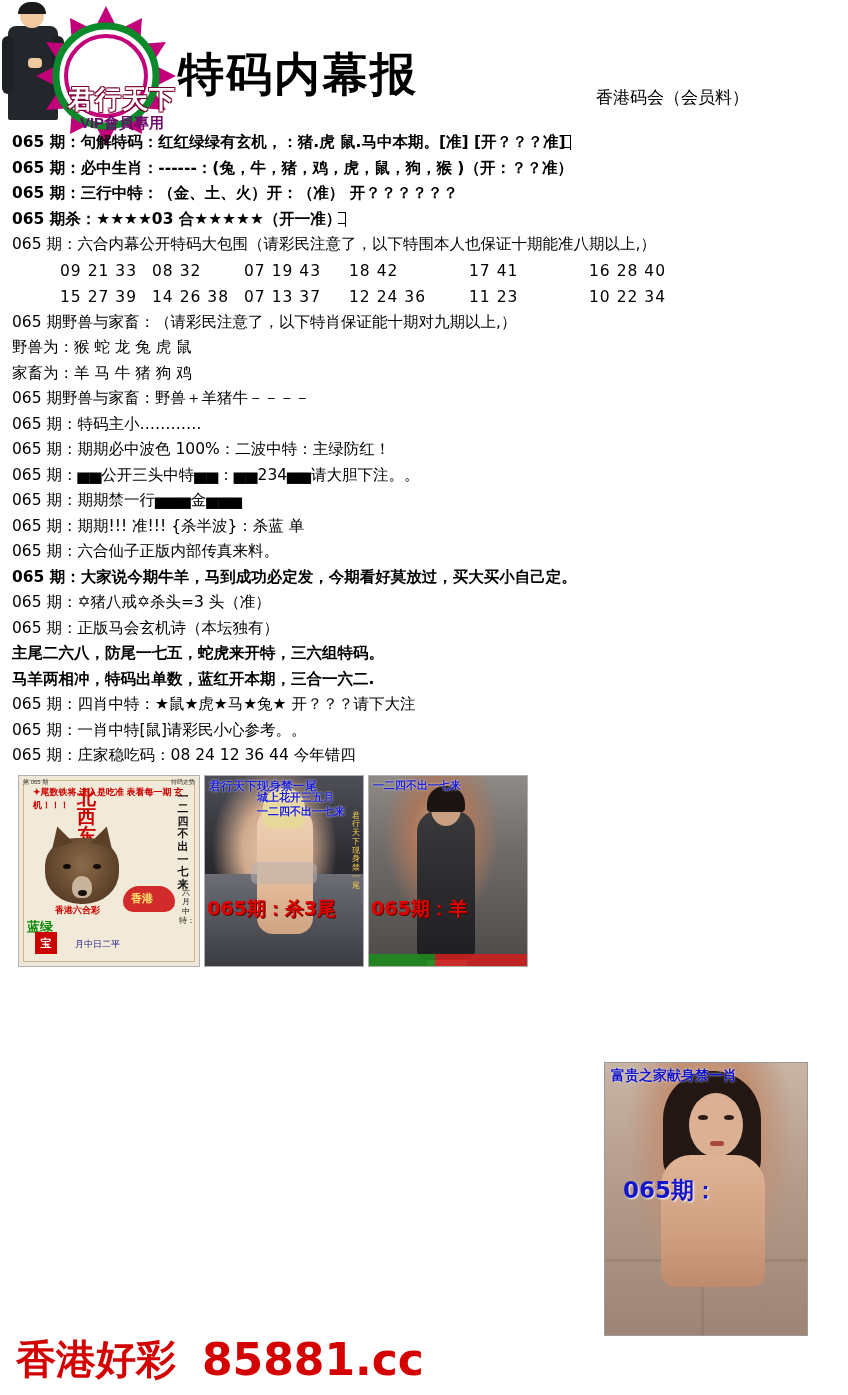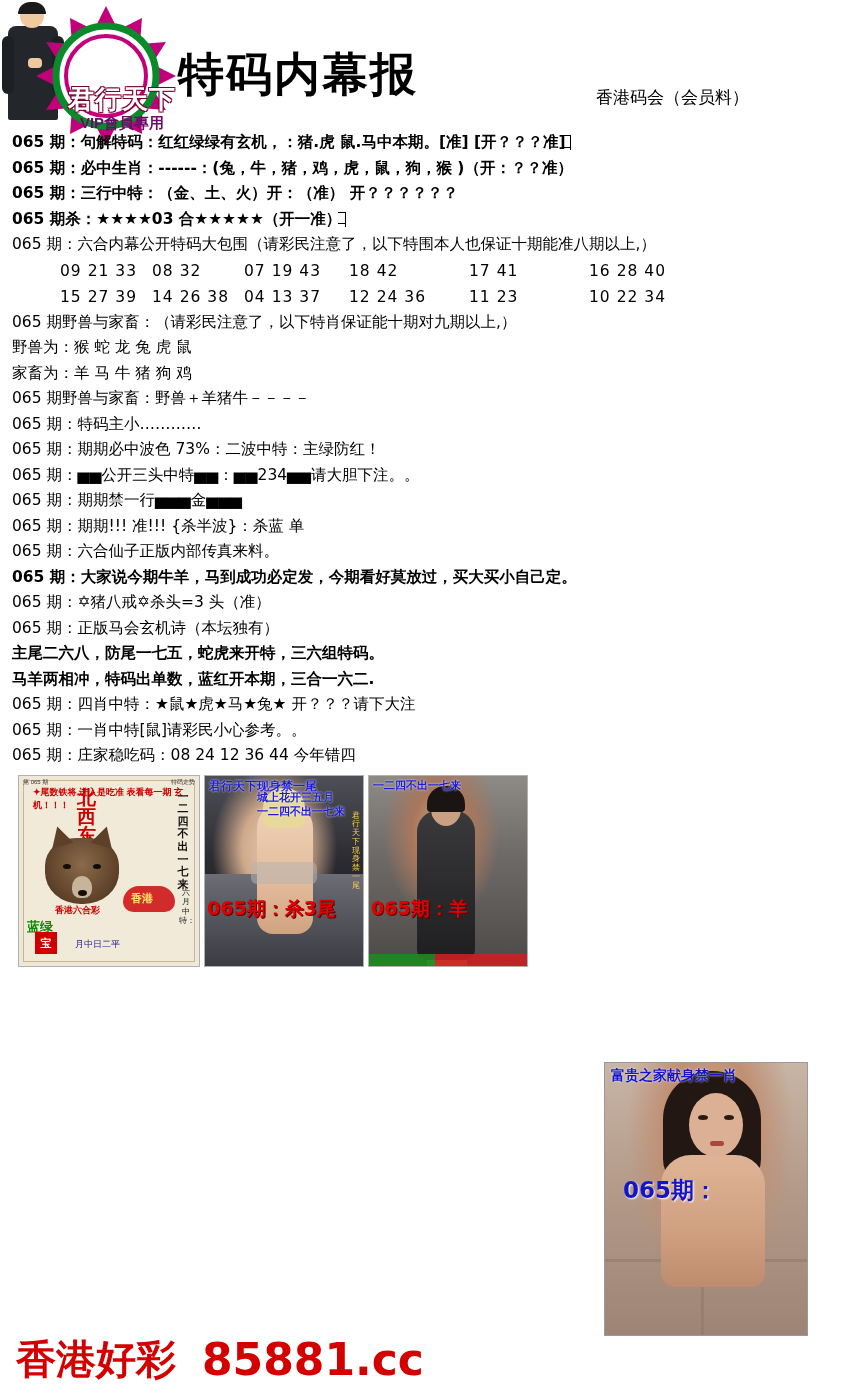--- a/index.html
+++ b/index.html
@@ -458,32 +458,32 @@
 
   <div class="numgrid">
     <div>09 21 33</div>
     <div>08 32</div>
     <div>07 19 43</div>
     <div>18 42</div>
     <div>17 41</div>
     <div>16 28 40</div>
     <div>15 27 39</div>
     <div>14 26 38</div>
-    <div>04 13 37</div>
+    <div>07 13 37</div>
     <div>12 24 36</div>
     <div>11 23</div>
     <div>10 22 34</div>
   </div>
 
   <div class="line"><span>065 期野兽与家畜：</span><span>（请彩民注意了，以下特肖保证能十期对九期以上,）</span></div>
   <div class="line"><span>野兽为：</span><span>猴 蛇 龙 兔 虎 鼠</span></div>
   <div class="line"><span>家畜为：</span><span>羊 马 牛 猪 狗 鸡</span></div>
   <div class="line"><span>065 期野兽与家畜：</span><span>野兽＋羊猪牛－－－－</span></div>
   <div class="line"><span>065  期：</span><span>特码主小…………</span></div>
-  <div class="line"><span>065   期：</span><span>期期必中波色 73%：二波中特：主绿防红！</span></div>
+  <div class="line"><span>065   期：</span><span>期期必中波色 100%：二波中特：主绿防红！</span></div>
   <div class="line"><span>065   期：</span><span>▅▅公开三头中特▅▅：▅▅234▅▅请大胆下注。。</span></div>
   <div class="line"><span>065  期：</span><span>期期禁一行▅▅▅金▅▅▅</span></div>
   <div class="line"><span>065  期：</span><span>期期!!! 准!!! {杀半波}：杀蓝  单</span></div>
   <div class="line"><span>065 期：</span><span>六合仙子正版内部传真来料。</span></div>
   <div class="line b"><span>065 期：</span><span>大家说今期牛羊，马到成功必定发，今期看好莫放过，买大买小自己定。</span></div>
   <div class="line"><span>065 期：</span><span>✡猪八戒✡杀头=3 头（准）</span></div>
   <div class="line"><span>065 期：</span><span>正版马会玄机诗（本坛独有）</span></div>
   <div class="line b"><span></span><span>主尾二六八，防尾一七五，蛇虎来开特，三六组特码。</span></div>
   <div class="line b"><span></span><span>马羊两相冲，特码出单数，蓝红开本期，三合一六二.</span></div>
   <div class="line"><span>065  期：</span><span>四肖中特：★鼠★虎★马★兔★    开？？？请下大注</span></div>

